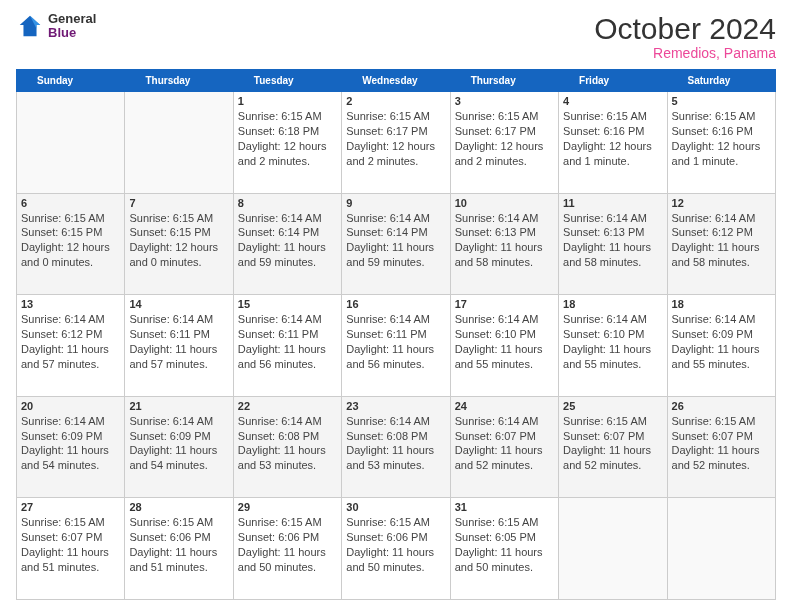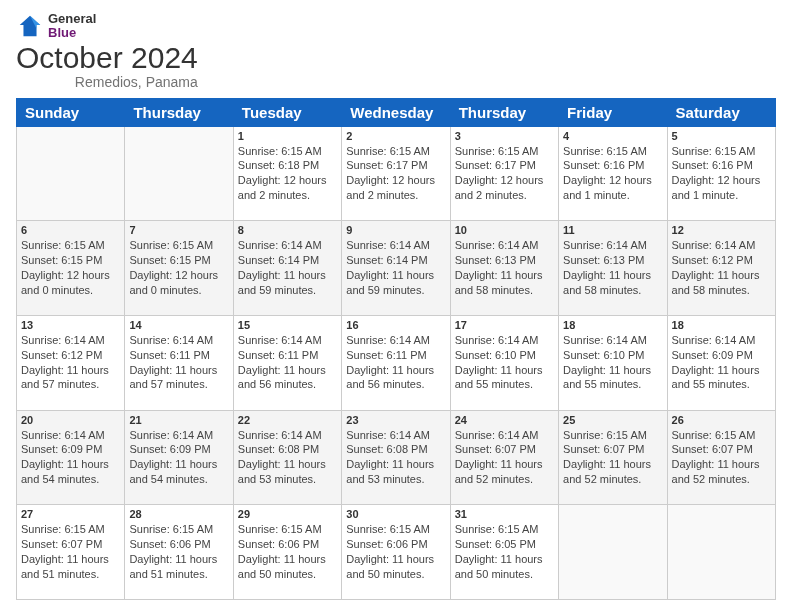--- a/index.html
+++ b/index.html
@@ -16,21 +16,20 @@
       background: #fff;
       padding: 12px 16px 12px 16px;
       display: flex;
       flex-direction: column;
     }
     .header {
       display: flex;
       justify-content: space-between;
       align-items: flex-start;
       margin-bottom: 8px;
-      flex-direction: column;
     }
     .logo {
       display: flex;
       align-items: center;
       gap: 4px;
     }
     .logo-text {
       display: flex;
       flex-direction: column;
       font-size: 13px;
@@ -47,35 +46,35 @@
       text-align: right;
     }
     .month-title {
       font-size: 30px;
       font-weight: 300;
       color: #333;
       line-height: 1.1;
     }
     .subtitle {
       font-size: 14px;
-      color: #737373;
+      color: #ec4899;
     }
     .calendar {
       flex: 1;
       border: 1px solid #ccc;
       border-collapse: collapse;
       width: 100%;
       table-layout: fixed;
     }
     .calendar th {
       background: #1565c0;
       color: #fff;
-      font-size: 15px;
+      font-size: 10px;
       font-weight: bold;
-      padding: 5px 8px;
+      padding: 5px 20px;
       text-align: left;
       border: 1px solid #1565c0;
     }
     .calendar td {
       border: 1px solid #ccc;
       vertical-align: top;
       padding: 3px 4px;
       font-size: 9.5px;
       color: #333;
       height: 88px;

